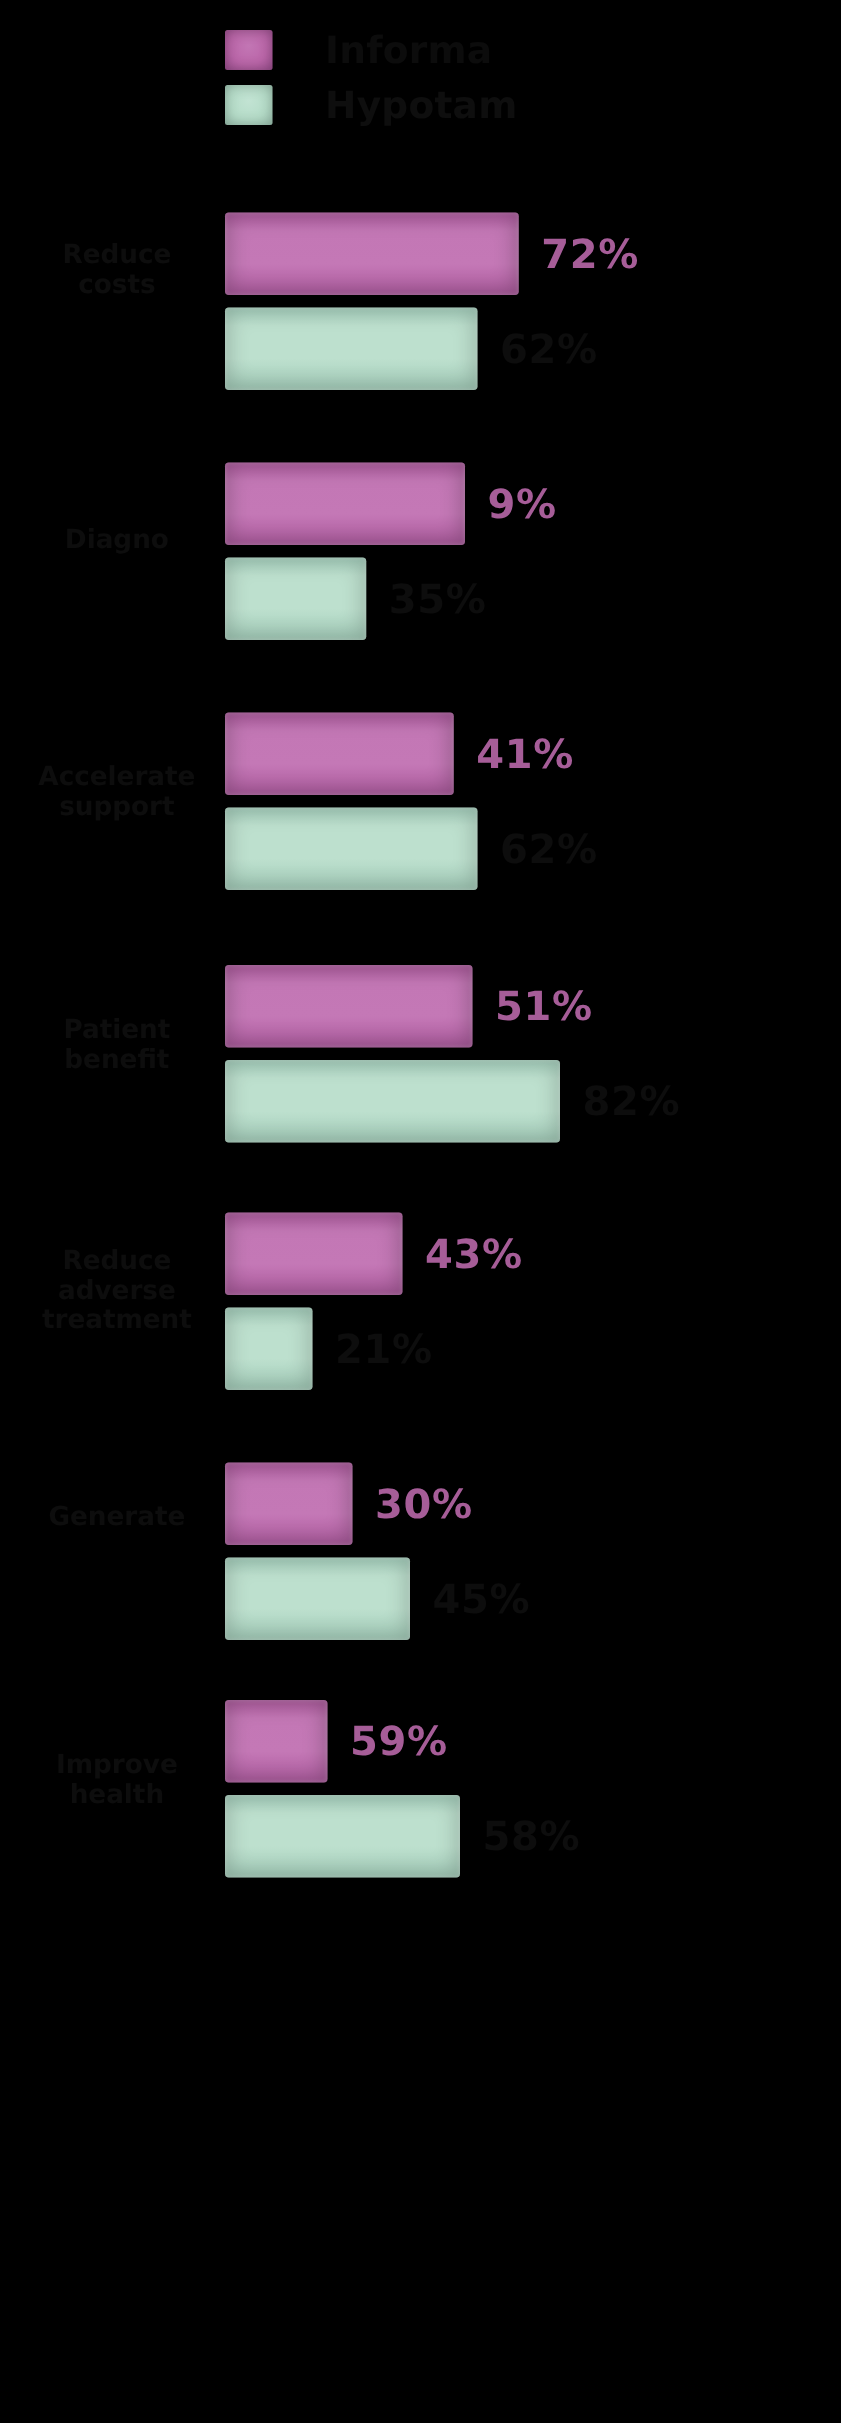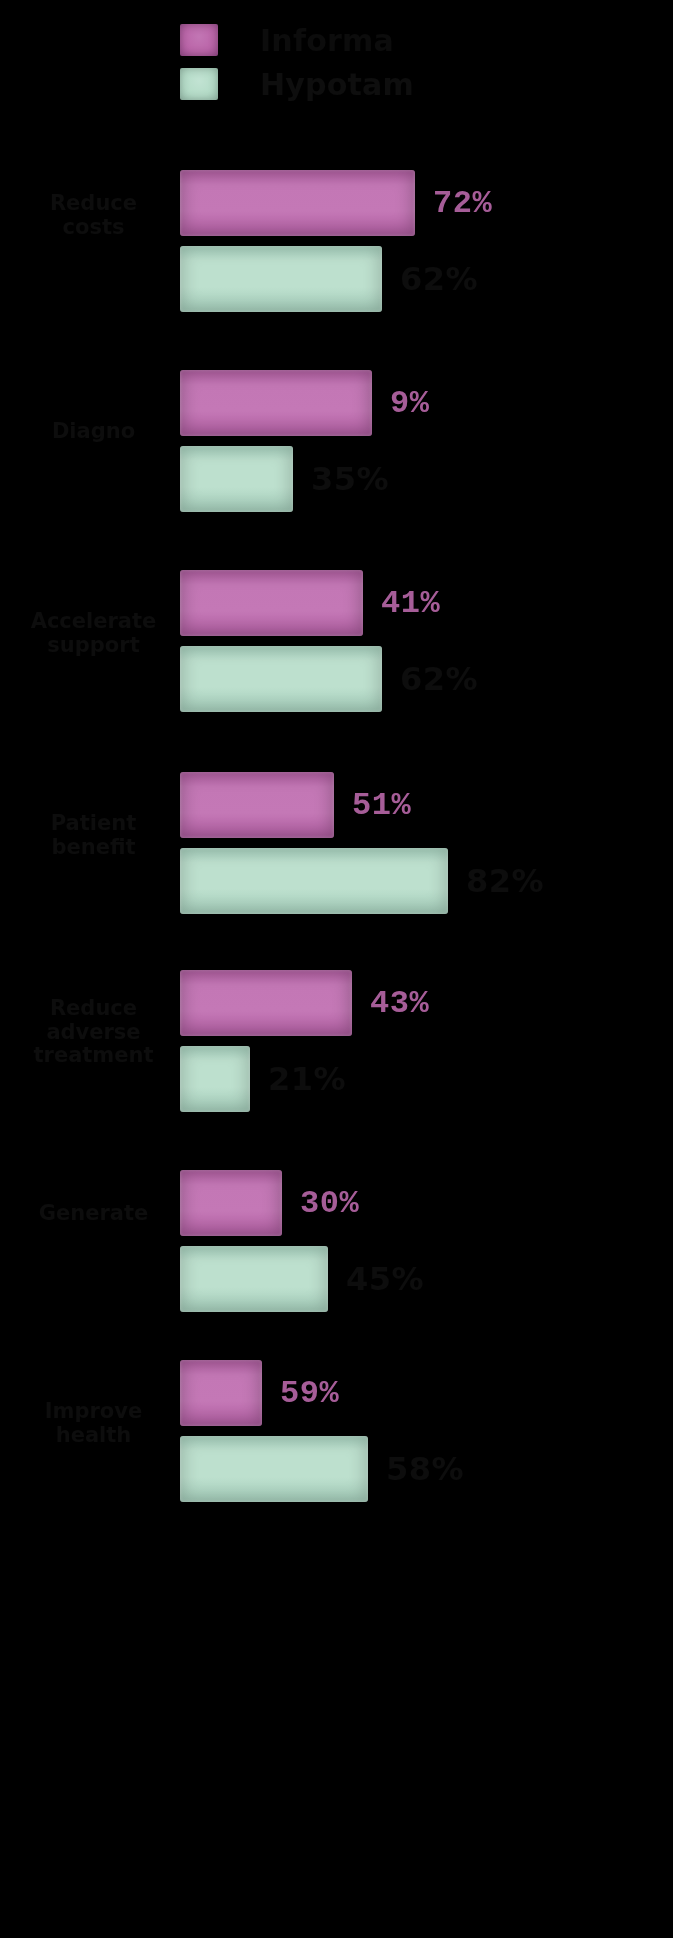--- a/index.html
+++ b/index.html
@@ -48,21 +48,21 @@
   .bar.green{
     background:linear-gradient(180deg,#a9d4c1 0%,#bde0ce 22%,#bde0ce 62%,#a4cdba 100%);
     box-shadow:inset 0 0 16px 4px rgba(0,0,0,.18),
                inset 0 0 3px 1px rgba(255,255,255,.22);
   }
   .val{
     position:absolute;left:100%;top:50%;transform:translateY(-50%);
     margin-left:18px;font-size:32px;font-weight:800;white-space:nowrap;
     letter-spacing:.5px;
   }
-  .val.pinkv{color:#a65d98;font-family:Liberation Mono, monospace;}
+  .val.pinkv{color:#a65d98;}
   .val.greenv{color:#0d0d0d;}
 </style>
 </head>
 <body>
 
 <div id="chart">
 
   <div class="legend">
     <div class="legend-row">
       <span class="legend-swatch s0"></span>
@@ -117,37 +117,37 @@
         <div class="bar green" style="width:202px">
           <span class="val greenv">62%</span>
         </div>
       </div>
     </div>
 
     <div class="row">
       <div class="cat-label" style="top:660px">Patient
 benefit</div>
       <div class="bar-wrap" style="top:620px">
-        <div class="bar pink" style="width:154px">
+        <div class="bar pink" style="width:198px">
           <span class="val pinkv">51%</span>
         </div>
       </div>
       <div class="bar-wrap" style="top:696px">
         <div class="bar green" style="width:268px">
           <span class="val greenv">82%</span>
         </div>
       </div>
     </div>
 
     <div class="row">
       <div class="cat-label" style="top:845px">Reduce
 adverse
 treatment</div>
       <div class="bar-wrap" style="top:818px">
-        <div class="bar pink" style="width:172px">
+        <div class="bar pink" style="width:142px">
           <span class="val pinkv">43%</span>
         </div>
       </div>
       <div class="bar-wrap" style="top:894px">
         <div class="bar green" style="width:70px">
           <span class="val greenv">21%</span>
         </div>
       </div>
     </div>
 

